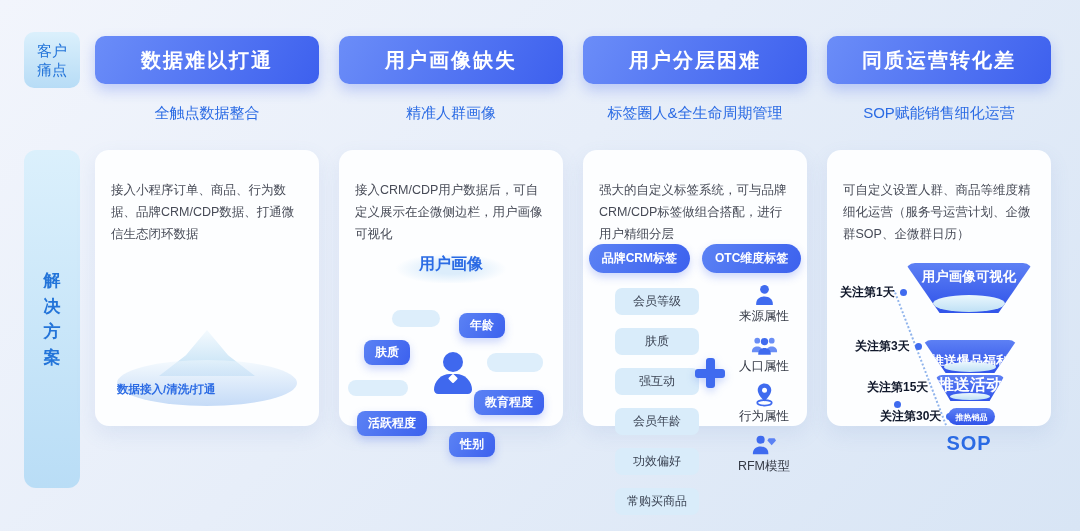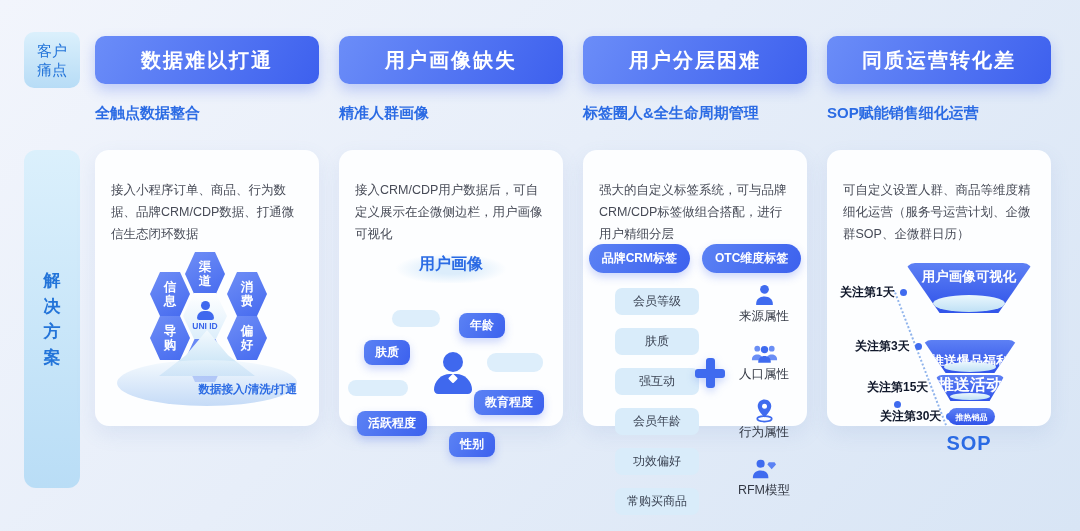--- a/index.html
+++ b/index.html
@@ -17,22 +17,22 @@
     display:flex; align-items:center; justify-content:center; }
   .solution-bar span { width:18px; text-align:center; word-break:break-all; line-height:1.5; }
 
   
   .c1 { left:95px; }  .c2 { left:339px; }  .c3 { left:583px; }  .c4 { left:827px; }
 
   .col-header { position:absolute; top:36px; width:224px; height:48px; border-radius:10px;
     background:linear-gradient(120deg,#6b8df8 0%,#3d60ee 100%); color:#fff; font-size:20px; font-weight:bold;
     letter-spacing:2px; display:flex; align-items:center; justify-content:center;
     box-shadow:0 6px 14px rgba(61,96,238,0.28); }
-  .col-subtitle { position:absolute; top:104px; width:224px; text-align:left;
-    color:#2b6be4; font-size:15px; font-weight:bold; }
+  .col-subtitle { position:absolute; top:104px; width:224px; text-align:center;
+    color:#2b6be4; font-size:15px; font-weight:normal; }
   .card { position:absolute; top:150px; width:224px; height:276px; background:#fdfeff;
     border-radius:14px; box-shadow:0 8px 20px rgba(100,130,200,0.12); }
   .desc { position:absolute; top:30px; left:16px; right:14px; font-size:12.5px; color:#474b57; line-height:1.75; }
 
   
   .hex-cluster { position:absolute; top:96px; left:0; right:0; height:150px; }
   .hex { position:absolute; width:40px; height:44px; display:flex; align-items:center; justify-content:center;
     clip-path:polygon(25% 0%,75% 0%,100% 50%,75% 100%,25% 100%,0% 50%);
     background:linear-gradient(150deg,#6f8ef6 0%,#456aef 100%); }
   .vtxt { display:block; width:14px; text-align:center; word-break:break-all;
@@ -43,21 +43,21 @@
     background:linear-gradient(180deg,#ffffff,#dceefb); }
   .uni { font-size:8.5px; font-weight:bold; color:#3b66ea; margin-top:1px; }
   .person-figure { display:flex; flex-direction:column; align-items:center; }
   .person-figure .ph { display:block; width:9px; height:9px; border-radius:50%; background:#3f68ee; }
   .person-figure .pb { display:block; width:17px; height:9px; border-radius:9px 9px 3px 3px; background:#3f68ee; margin-top:1px; }
   .cone { position:absolute; left:50%; transform:translateX(-50%); bottom:50px; width:96px; height:46px;
     background:linear-gradient(180deg,#f4fafe 0%,#cfe7f7 70%,#b5d8f2 100%);
     clip-path:polygon(50% 0%,72% 55%,100% 100%,0% 100%,28% 55%); }
   .base-ellipse { position:absolute; left:50%; transform:translateX(-50%); bottom:20px; width:180px; height:46px;
     border-radius:50%; background:linear-gradient(180deg,rgba(238,247,253,0.55),#c5dbf7);
-    display:flex; align-items:flex-end; justify-content:flex-end; }
+    display:flex; align-items:flex-end; justify-content:flex-start; }
   .base-caption { color:#2b6be4; font-size:11.5px; font-weight:bold; margin-bottom:9px; }
 
   
   .portrait-title { position:absolute; top:96px; left:0; right:0; text-align:center; }
   .portrait-title span { display:inline-block; padding:8px 30px; color:#2b6be4; font-weight:bold; font-size:16px;
     background:radial-gradient(ellipse 60% 55% at 50% 62%, #dcedfb 25%, rgba(220,237,251,0) 75%); }
   .bubble-area { position:absolute; top:130px; left:0; right:0; bottom:0;padding-left:48px; }
   .ghost { position:absolute; background:#ddeefb; border-radius:9px; }
   .g1 { left:53px; top:30px; width:48px; height:17px; }
   .g2 { left:148px; top:73px; width:56px; height:19px; }
@@ -82,21 +82,21 @@
   .pill-row { position:absolute; top:94px; left:0; right:0; display:flex; justify-content:center; gap:12px; }
   .pill { background:linear-gradient(120deg,#5b82f4,#3c61ee); color:#fff; font-size:12px; font-weight:bold;
     padding:6px 13px; border-radius:999px; box-shadow:0 4px 8px rgba(60,97,238,0.25); }
   .combine-area { position:absolute; top:132px; left:14px; right:8px; bottom:8px; }
   .tag-col { position:absolute; left:18px; top:6px; display:flex; flex-direction:column; gap:13px;font-family:Liberation Serif, serif; }
   .ltag { width:84px; text-align:center; background:#d9ecfa; color:#3c4454; font-size:12px;
     padding:5px 0; border-radius:7px; }
   .plus { position:absolute; left:98px; top:76px; width:30px; height:30px; filter:drop-shadow(0 3px 4px rgba(63,107,239,0.3)); }
   .plus::before { content:""; position:absolute; left:0; top:11px; width:30px; height:9px; background:#3f6bef; border-radius:3px; }
   .plus::after  { content:""; position:absolute; left:11px; top:0; width:9px; height:30px; background:#3f6bef; border-radius:3px; }
-  .attr-col { position:absolute; left:128px; top:0; width:78px; display:flex; flex-direction:column; gap:15px; align-items:center; }
+  .attr-col { position:absolute; left:128px; top:0; width:78px; display:flex; flex-direction:column; gap:7px; align-items:center; }
   .attr { display:flex; flex-direction:column; align-items:center; }
   .attr svg { height:25px; }
   .attr .attr-label { font-size:12.5px; color:#353a46; margin-top:1px; white-space:nowrap; }
 
   
   .funnel-area { position:absolute; top:110px; left:0; right:0; bottom:0; }
   .dotline { position:absolute; left:92px; top:25px; height:145px; width:0;
     border-left:2px dotted #90b4ec; transform:rotate(-21deg); }
   .day { position:absolute; display:flex; align-items:center; gap:5px; }
   .day .day-label { font-size:12px; font-weight:bold; color:#0f172a; white-space:nowrap; }
@@ -137,47 +137,20 @@
   <div class="col-header c3">用户分层困难</div>
   <div class="col-header c4">同质运营转化差</div>
 
   <div class="col-subtitle c1">全触点数据整合</div>
   <div class="col-subtitle c2">精准人群画像</div>
   <div class="col-subtitle c3">标签圈人&amp;全生命周期管理</div>
   <div class="col-subtitle c4">SOP赋能销售细化运营</div>
 
   <div class="card c1">
     <p class="desc">接入小程序订单、商品、行为数据、品牌CRM/CDP数据、打通微信生态闭环数据</p>
-    <div class="hex-cluster">
-      <div class="hex hx-top">
-          <span class="vtxt">渠道</span>
-        </div>
-      <div class="hex hx-tl">
-          <span class="vtxt">信息</span>
-        </div>
-      <div class="hex hx-tr">
-          <span class="vtxt">消费</span>
-        </div>
-      <div class="hex hx-bl">
-          <span class="vtxt">导购</span>
-        </div>
-      <div class="hex hx-br">
-          <span class="vtxt">偏好</span>
-        </div>
-      <div class="hex hx-bottom">
-          <span class="vtxt">社交</span>
-        </div>
-      <div class="hex hex-center">
-        <span class="person-figure">
-            <i class="ph"></i>
-            <i class="pb"></i>
-          </span>
-        <span class="uni">UNI ID</span>
-      </div>
-    </div>
     <div class="cone"></div>
     <div class="base-ellipse">
       <span class="base-caption">数据接入/清洗/打通</span>
     </div>
   </div>
 
   <div class="card c2">
     <p class="desc">接入CRM/CDP用户数据后，可自定义展示在企微侧边栏，用户画像可视化</p>
     <div class="portrait-title">
       <span>用户画像</span>

